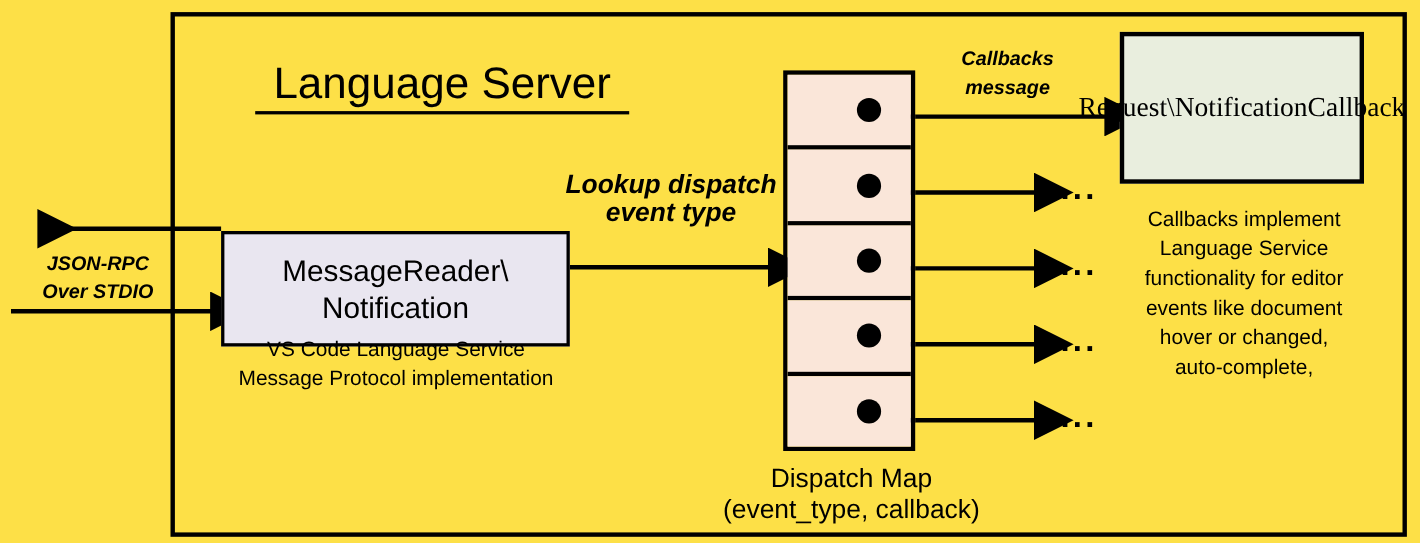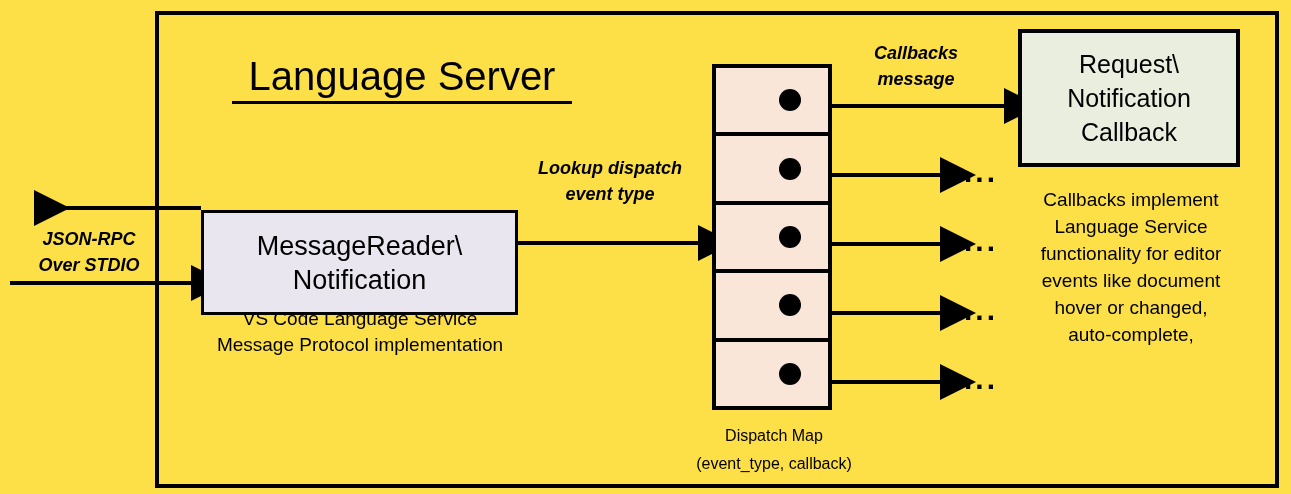--- a/index.html
+++ b/index.html
@@ -80,21 +80,21 @@
     text-align: center;
     font-style: italic;
     font-weight: bold;
   }
 
   
   #lookup-label {
     left: 512px;
     top: 155px;
     width: 196px;
-    font-size: 18px;
+    font-size: 24px;
     line-height: 26px;
     text-align: center;
     font-style: italic;
     font-weight: bold;
   }
 
   
   #dispatch-msg-label {
     left: 836px;
     top: 40px;
@@ -132,41 +132,42 @@
     width: 22px;
     height: 22px;
     margin-top: -11px;
     border-radius: 50%;
     background: #000;
   }
   #dispatch-caption {
     left: 645px;
     top: 422px;
     width: 258px;
-    font-size: 16px;
+    font-size: 24px;
     line-height: 28px;
     text-align: center;
   }
 
   
   #callback-box {
     left: 1018px;
     top: 29px;
     width: 222px;
     height: 138px;
     border: 4px solid #000;
     background: #e9eede;
     box-sizing: border-box;
     display: flex;
     align-items: center;
     justify-content: center;
-    flex-direction: column;
+    flex-direction: row;
     font-size: 25px;
     line-height: 34px;
     text-align: center;
+    font-family: Liberation Serif, serif;
   }
   #callback-caption {
     left: 1006px;
     top: 186px;
     width: 250px;
     font-size: 19px;
     line-height: 27px;
     text-align: center;
   }
 

